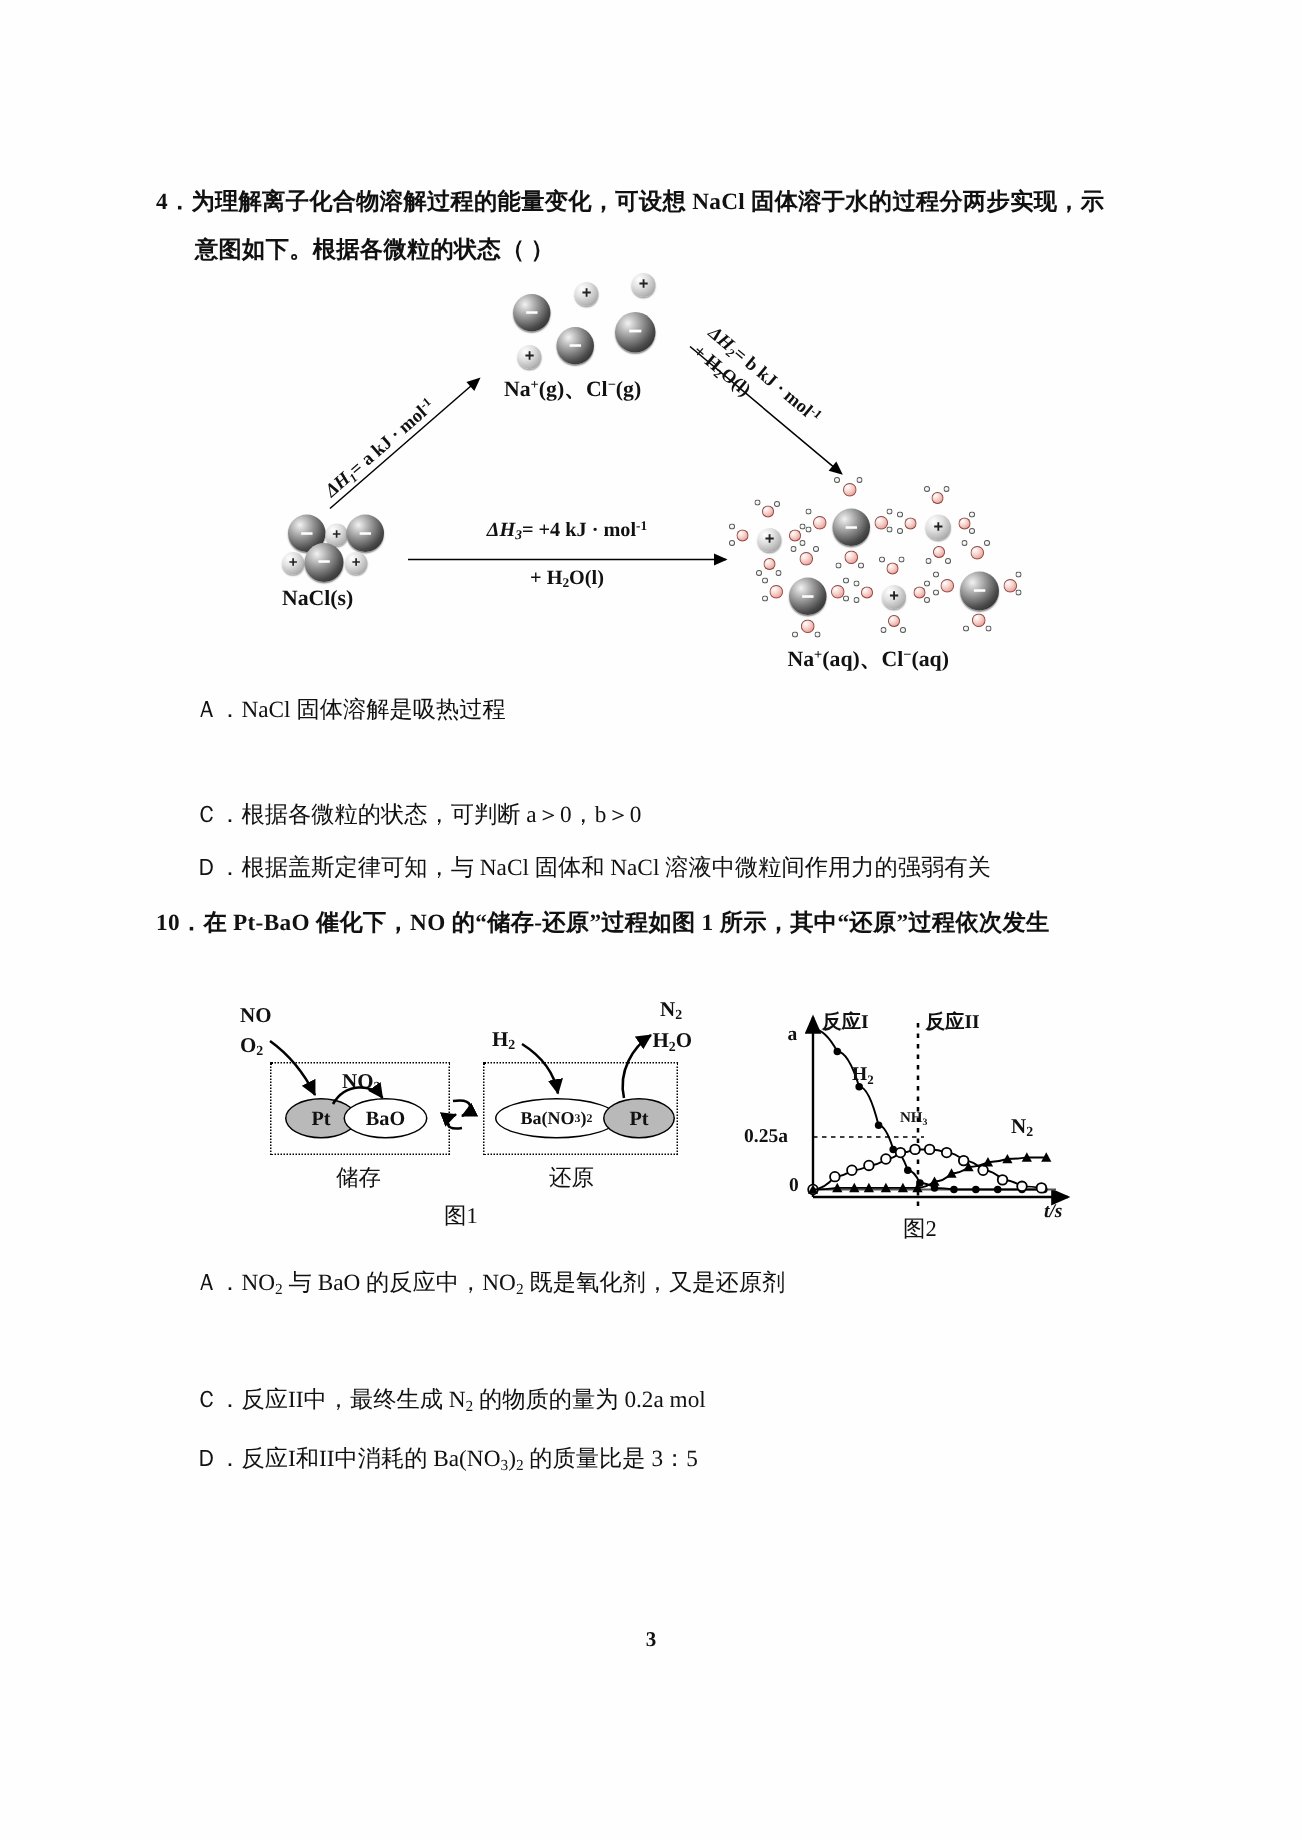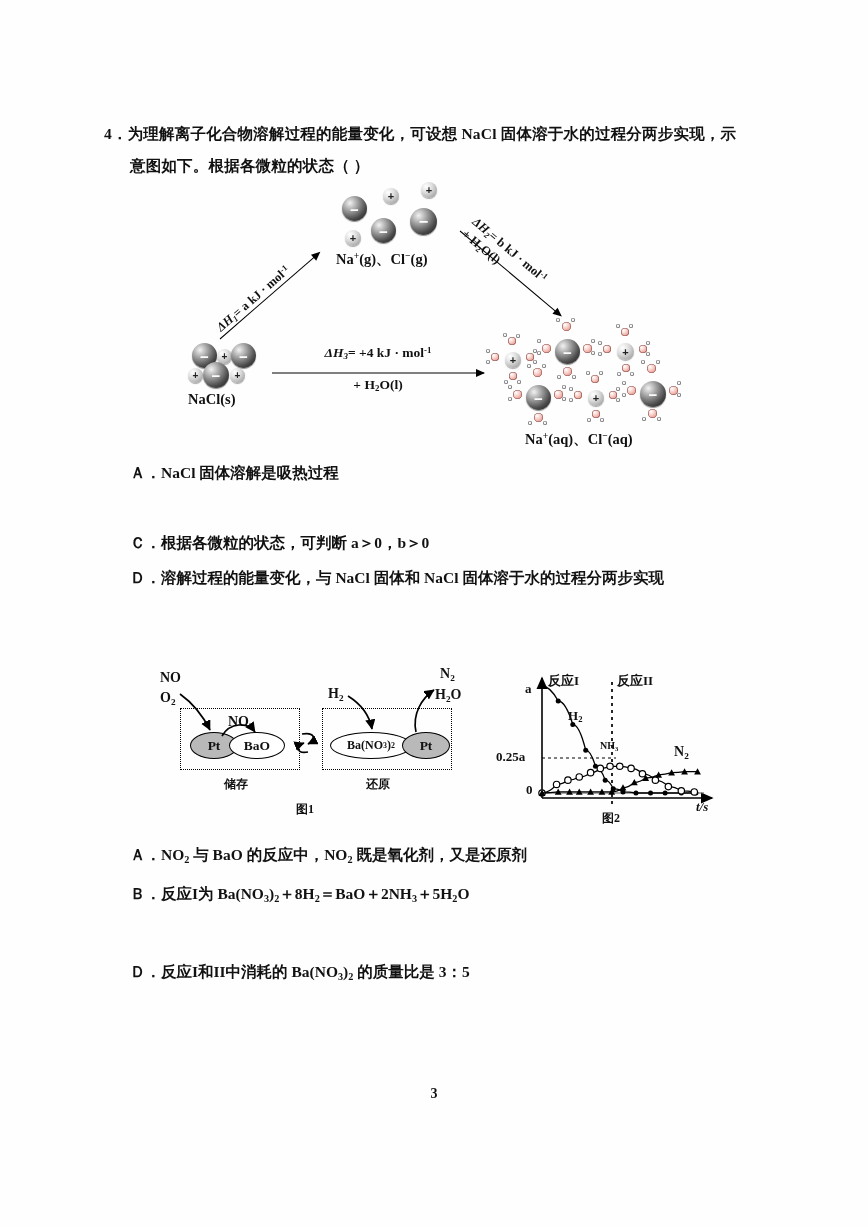--- a/index.html
+++ b/index.html
@@ -25,21 +25,21 @@
   .qline {
     position: absolute;
     font-size: 15.5px;
     font-weight: 700;
     letter-spacing: .2px;
     white-space: nowrap;
   }
   .opt {
     position: absolute;
     font-size: 15.5px;
-    font-weight: 700;
+    font-weight: 400;
     white-space: nowrap;
   }
   sub { font-size: .66em; vertical-align: -0.28em; }
   sup { font-size: .66em; vertical-align: 0.48em; }
 
   
   #fig9 { position: absolute; left: 170px; top: 182px; width: 530px; height: 265px; }
 
   .sphere {
     position: absolute;
@@ -142,22 +142,22 @@
   }
   .ell.grey { background: #b9b9b9; }
   .fl {
     position: absolute;
     font-size: 14px;
     font-weight: 700;
     white-space: nowrap;
   }
   .figtitle {
     position: absolute;
-    font-size: 12px;
-    font-weight: 700;
+    font-size: 15px;
+    font-weight: 400;
     white-space: nowrap;
   }
 
   
   #fig2 { position: absolute; left: 498px; top: 668px; width: 250px; height: 162px; }
   .chartLbl {
     position: absolute;
     font-size: 13px;
     font-weight: 700;
     white-space: nowrap;
@@ -364,22 +364,23 @@
     <div class="arrowText" style="left:102px; top:163px; width:212px;">
       <span style="font-style:italic;">Δ<i>H</i><sub>3</sub></span>= +4 kJ · mol<sup>-1</sup>
     </div>
     <div class="arrowText" style="left:102px; top:195px; width:212px;">
       + H<sub>2</sub>O(l)
     </div>
   </div>
 
   <div class="opt" style="left:130px; top:463px;">Ａ．NaCl 固体溶解是吸热过程</div>
   <div class="opt" style="left:130px; top:533px;">Ｃ．根据各微粒的状态，可判断 a＞0，b＞0</div>
-  <div class="opt" style="left:130px; top:568px;">Ｄ．溶解过程的能量变化，与 NaCl 固体和 NaCl 固体溶于水的过程分两步实现</div>
-
+  <div class="opt" style="left:130px; top:568px;">Ｄ．根据盖斯定律可知，与 NaCl 固体和 NaCl 溶液中微粒间作用力的强弱有关</div>
+
+  <div class="qline" style="left:104px; top:605px;">10．在 Pt-BaO 催化下，NO 的“储存-还原”过程如图 1 所示，其中“还原”过程依次发生</div>
 
   <div id="fig1">
 
     <div class="fl" style="left:10px; top:6px;">NO</div>
     <div class="fl" style="left:10px; top:26px;">O<sub>2</sub></div>
 
     <div class="dbox" style="left:30px; top:44px; width:120px; height:62px;"></div>
     <div class="ell grey" style="left:40px; top:68px; width:48px; height:27px;">Pt</div>
     <div class="ell" style="left:79px; top:68px; width:56px; height:27px;">BaO</div>
     <div class="fl" style="left:78px; top:50px;">NO<sub>2</sub></div>
@@ -488,18 +489,18 @@
 
     <div class="chartLbl" style="left:70px; top:40px;">H<sub>2</sub></div>
     <div class="chartLbl" style="left:102px; top:72px; font-size:10px;">NH<sub>3</sub></div>
     <div class="chartLbl" style="left:176px; top:76px; font-size:14px;">N<sub>2</sub></div>
 
     <div class="chartLbl" style="left:198px; top:131px; font-style:italic;">t/s</div>
     <div class="figtitle" style="left:104px; top:142px;">图2</div>
   </div>
 
   <div class="opt" style="left:130px; top:845px;">Ａ．NO<sub>2</sub> 与 BaO 的反应中，NO<sub>2</sub> 既是氧化剂，又是还原剂</div>
-  <div class="opt" style="left:130px; top:884px;">Ｂ．反应I为 Ba(NO<sub>3</sub>)<sub>2</sub>＋8H<sub>2</sub>＝BaO＋2NH<sub>3</sub>＋5H<sub>2</sub>O</div>
+  <div class="opt" style="left:130px; top:923px;">Ｃ．反应II中，最终生成 N<sub>2</sub> 的物质的量为 0.2a mol</div>
   <div class="opt" style="left:130px; top:962px;">Ｄ．反应I和II中消耗的 Ba(NO<sub>3</sub>)<sub>2</sub> 的质量比是 3：5</div>
 
   <div class="pagenum">3</div>
 
 </div>
 
 </body></html>

